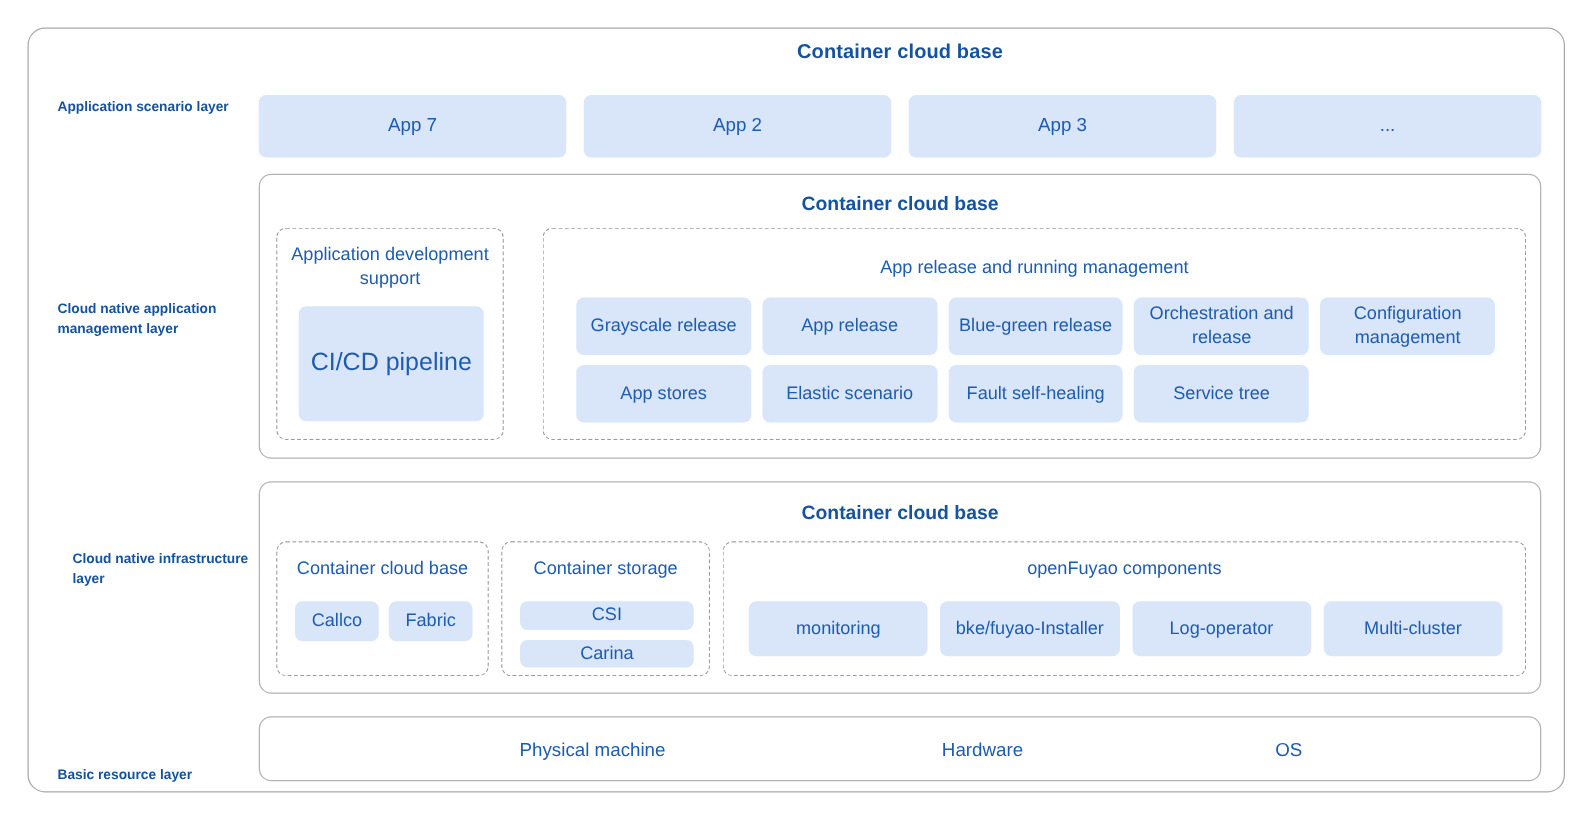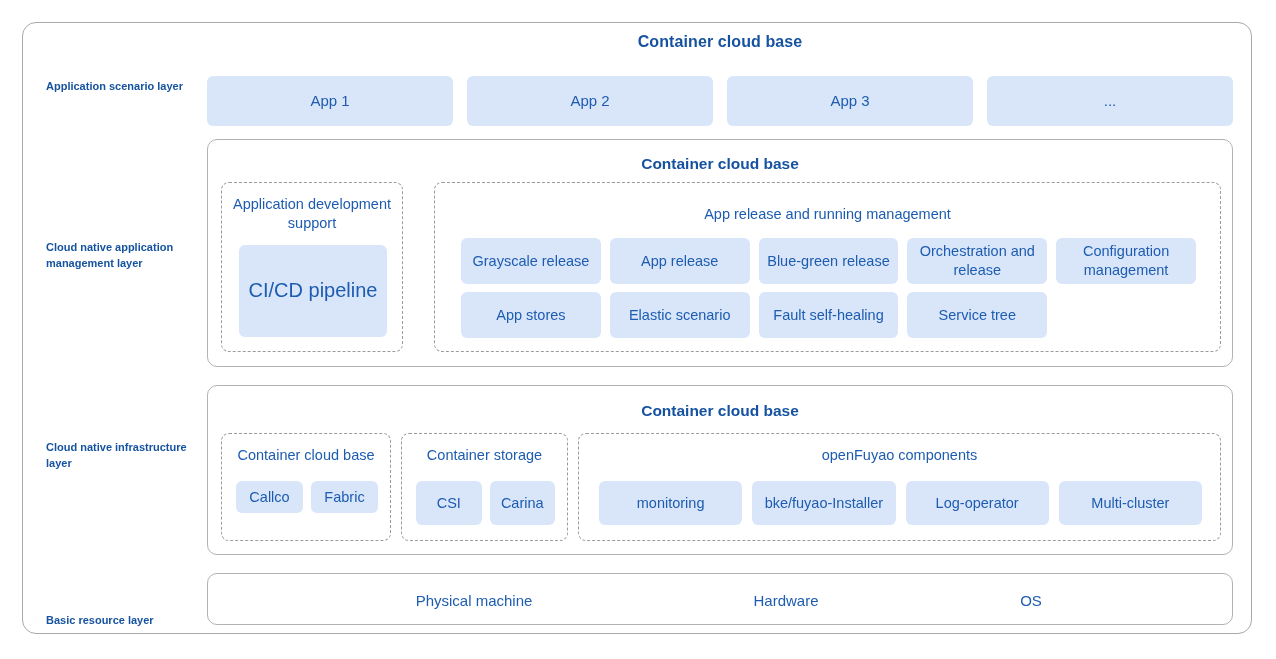--- a/index.html
+++ b/index.html
@@ -51,21 +51,21 @@
     position: absolute;
     left: 46px;
     width: 152px;
     font-size: 11px;
     font-weight: bold;
     color: #15529f;
     line-height: 1.42;
   }
   .layer-label.l1 { top: 79px; }
   .layer-label.l2 { top: 240px; }
-  .layer-label.l3 { top: 440px; }
+  .layer-label.l3 { top: 440px; margin-left: 12px; }
   .layer-label.l4 { top: 577px; margin-top: 36px; }
 
   
   .chip {
     background: #d9e6fa;
     border-radius: 6px;
     color: #1d5cb0;
     font-size: 14.5px;
     display: flex;
     align-items: center;
@@ -156,21 +156,21 @@
   #panel-infra { left: 207px; top: 385px; width: 1026px; height: 170px; }
   #panel-infra > .panel-title { top: 16px; }
 
   #grp-ccb { left: 13px; top: 47px; width: 170px; height: 108px; }
   #grp-ccb > .dashed-title { top: 12px; }
   #grp-ccb .chip-row { position: absolute; left: 14px; top: 47px; width: 142px; display: flex; gap: 8px; }
   #grp-ccb .chip-row .chip { flex: 1 1 0; height: 32px; }
 
   #grp-storage { left: 193px; top: 47px; width: 167px; height: 108px; }
   #grp-storage > .dashed-title { top: 12px; }
-  #grp-storage .chip-row { position: absolute; left: 14px; top: 47px; width: 139px; display: flex; gap: 8px; }
+  #grp-storage .chip-row { position: absolute; left: 14px; top: 47px; width: 139px; display: flex; gap: 8px; flex-direction: column; }
   #grp-storage .chip-row .chip { flex: 1 1 0; height: 44px; }
 
   #grp-fuyao { left: 370px; top: 47px; width: 643px; height: 108px; }
   #grp-fuyao > .dashed-title { top: 12px; }
   #grp-fuyao .chip-row { position: absolute; left: 20px; top: 47px; width: 603px; display: flex; gap: 10px; }
   #grp-fuyao .chip-row .chip { flex: 1 1 0; height: 44px; }
 
   
   #panel-basic { left: 207px; top: 573px; width: 1026px; height: 52px; }
   .basic-row {
@@ -197,21 +197,21 @@
 
 <div class="canvas">
 
   <div class="outer-frame"></div>
 
   <div class="top-title">Container cloud base</div>
 
   <div class="layer-label l1">Application scenario layer</div>
 
   <div class="app-row">
-    <div class="chip">App 1</div>
+    <div class="chip">App 7</div>
     <div class="chip">App 2</div>
     <div class="chip">App 3</div>
     <div class="chip">...</div>
   </div>
 
   <div class="layer-label l2">Cloud native application management layer</div>
 
   <div class="panel" id="panel-app-mgmt">
 
     <div class="panel-title">Container cloud base</div>

